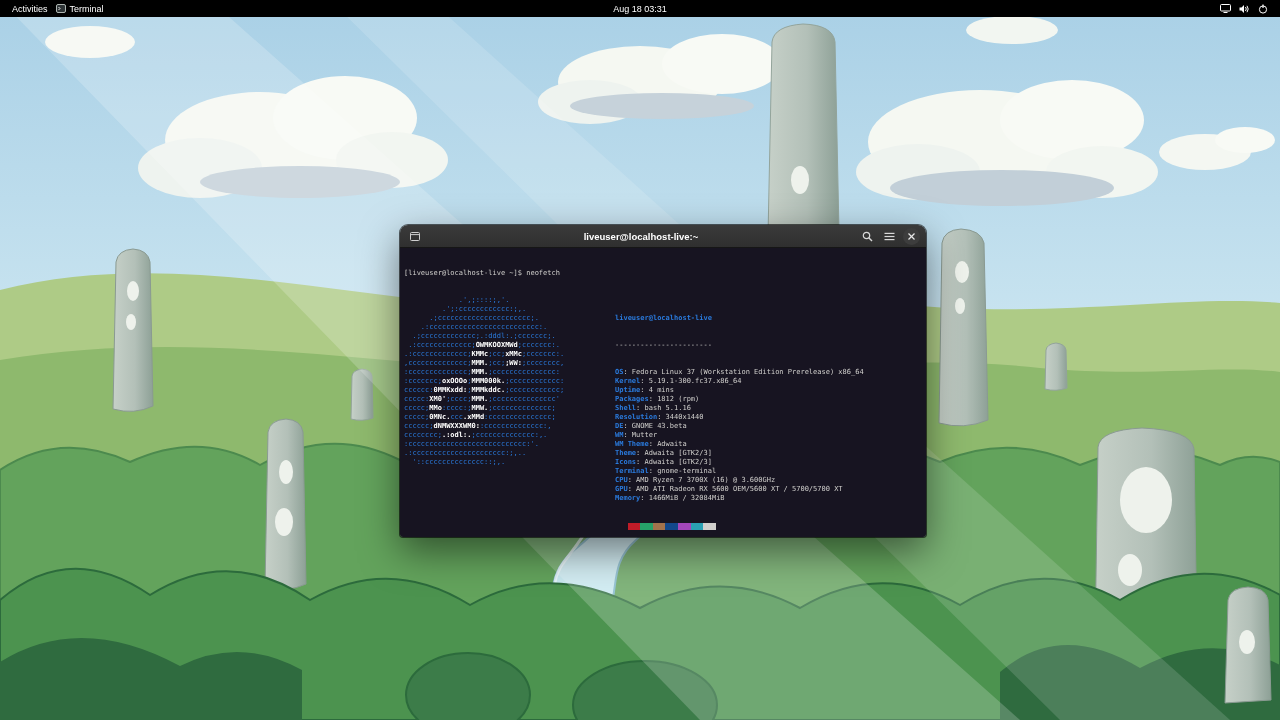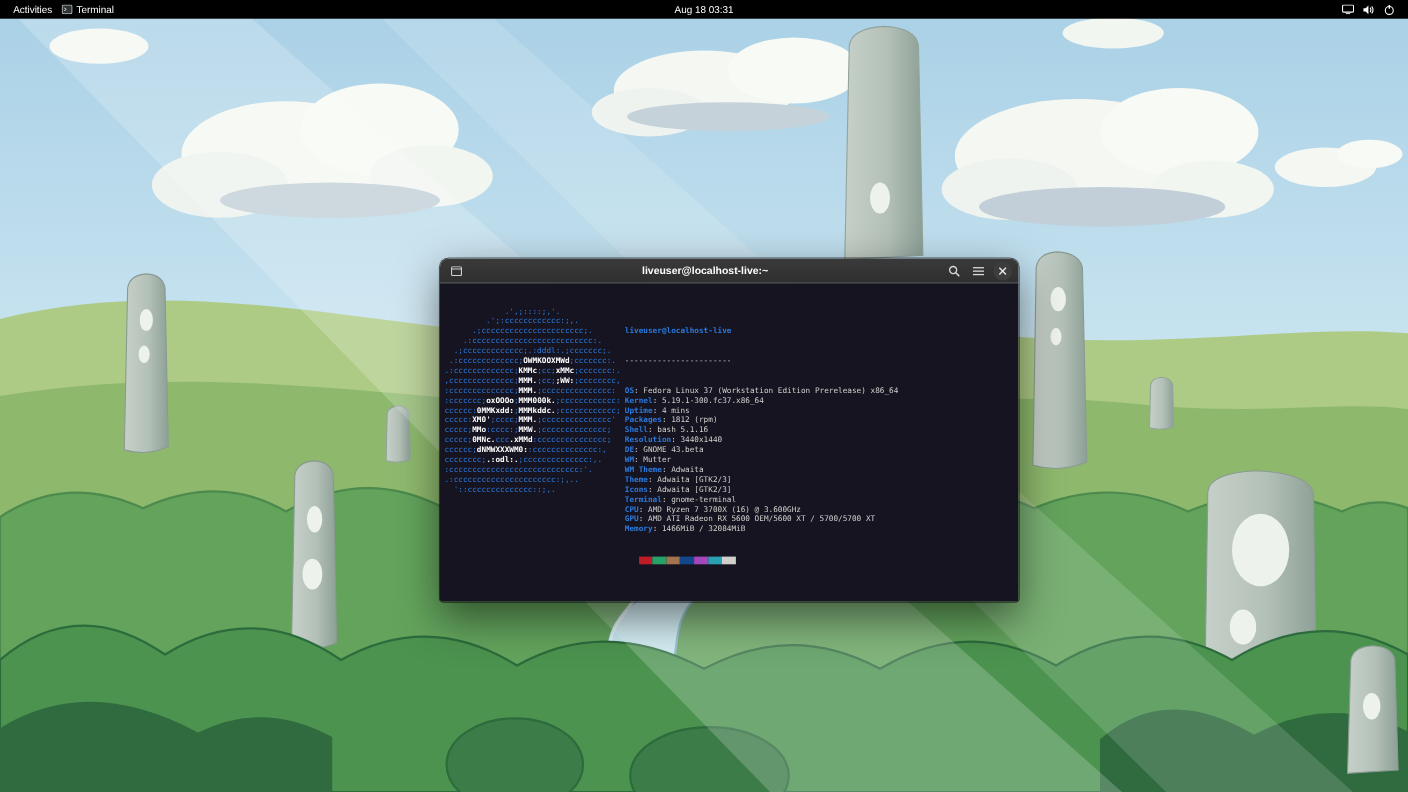--- a/index.html
+++ b/index.html
@@ -8,40 +8,40 @@
   
   .wallpaper{position:absolute;inset:0;z-index:0;}
   
   .topbar{position:absolute;top:0;left:0;right:0;height:17px;background:#000;
     color:#fff;display:flex;align-items:center;font-size:9px;z-index:60;padding:0 8px;}
   .topbar .tb-left{display:flex;align-items:center;}
   .tb-item{display:flex;align-items:center;gap:4px;padding:1px 4px;border-radius:8px;cursor:default;}
   .tb-clock{position:absolute;left:50%;transform:translateX(-50%);padding:1px 6px;justify-content:flex-end;}
   .tb-status{margin-left:auto;display:flex;align-items:center;gap:8px;padding:1px 4px;}
   
-  .window{position:absolute;left:400px;top:235px;width:526px;height:312px;z-index:10;
+  .window{position:absolute;left:400px;top:225px;width:526px;height:312px;z-index:10;
     border-radius:8px 8px 3px 3px;overflow:hidden;
     box-shadow:0 14px 38px rgba(0,0,0,.5),0 0 0 1px rgba(0,0,0,.6);}
   .headerbar{height:23px;background:linear-gradient(#3a3a3a,#2f2f2f);
     border-bottom:1px solid #161616;display:flex;align-items:center;padding:0 6px;color:#d8d8d8;}
   .hb-title{flex:1;text-align:center;font-size:9.5px;font-weight:bold;color:#fff;
     overflow:hidden;white-space:nowrap;}
   .hb-btn{width:17px;height:17px;border-radius:50%;display:flex;align-items:center;
     justify-content:center;flex:0 0 auto;}
   .hb-btn + .hb-btn{margin-left:5px;}
   .hb-close{background:#3d3d3d;}
   
   .term-body{height:289px;background:#171421;color:#d0cfcc;padding:3px 0 0 4px;
     font-family:"DejaVu Sans Mono",monospace;font-size:7px;line-height:9px;white-space:pre;}
   .c1{color:#2a7bde;}
   .c2{color:#ffffff;font-weight:bold;text-align:center;}
   .b{font-weight:bold;}
   .neofetch-row{display:flex;}
   .nf-ascii{width:164px;flex:0 0 auto;}
-  .nf-info{flex:1;}
+  .nf-info{flex:1;margin-left:47px;}
   .swatch{display:inline-block;width:12.6px;height:7px;vertical-align:top;}
   .palette-row{height:7px;line-height:7px;margin-top:2px;}
 </style>
 </head>
 <body>
 
 <svg class="wallpaper" viewBox="0 0 1280 720" width="100%" height="100%" preserveAspectRatio="none">
   <defs>
     <linearGradient id="sky" x1="0" y1="0" x2="0" y2="1">
       <stop offset="0" stop-color="#a9d0e6"></stop>
@@ -201,20 +201,21 @@
     </div>
     <div class="hb-btn hb-close">
       <svg width="9" height="9" viewBox="0 0 9 9">
         <line x1="1.5" y1="1.5" x2="7.5" y2="7.5" stroke="#e8e8e8" stroke-width="1.3"></line>
         <line x1="7.5" y1="1.5" x2="1.5" y2="7.5" stroke="#e8e8e8" stroke-width="1.3"></line>
       </svg>
     </div>
   </div>
 
   <div class="term-body">
+    <div><span>[liveuser@localhost-live ~]$ neofetch</span></div>
     <div class="neofetch-row">
       <div class="nf-ascii"><div><span class="c1">             .',;::::;,'.</span></div><div><span class="c1">         .';:cccccccccccc:;,.</span></div><div><span class="c1">      .;cccccccccccccccccccccc;.</span></div><div><span class="c1">    .:cccccccccccccccccccccccccc:.</span></div><div><span class="c1">  .;ccccccccccccc;.:dddl:.;ccccccc;.</span></div><div><span class="c1"> .:ccccccccccccc;</span><span class="c2">OWMKOOXMWd</span><span class="c1">;ccccccc:.</span></div><div><span class="c1">.:ccccccccccccc;</span><span class="c2">KMMc</span><span class="c1">;cc;</span><span class="c2">xMMc</span><span class="c1">;ccccccc:.</span></div><div><span class="c1">,cccccccccccccc;</span><span class="c2">MMM.</span><span class="c1">;cc;</span><span class="c2">;WW:</span><span class="c1">;cccccccc,</span></div><div><span class="c1">:cccccccccccccc;</span><span class="c2">MMM.</span><span class="c1">;ccccccccccccccc:</span></div><div><span class="c1">:ccccccc;</span><span class="c2">oxOOOo</span><span class="c1">;</span><span class="c2">MMM000k.</span><span class="c1">;cccccccccccc:</span></div><div><span class="c1">cccccc:</span><span class="c2">0MMKxdd:</span><span class="c1">;</span><span class="c2">MMMkddc.</span><span class="c1">;cccccccccccc;</span></div><div><span class="c1">ccccc:</span><span class="c2">XM0'</span><span class="c1">;cccc;</span><span class="c2">MMM.</span><span class="c1">;ccccccccccccccc'</span></div><div><span class="c1">ccccc;</span><span class="c2">MMo</span><span class="c1">:cccc:;</span><span class="c2">MMW.</span><span class="c1">;cccccccccccccc;</span></div><div><span class="c1">ccccc;</span><span class="c2">0MNc.</span><span class="c1">ccc</span><span class="c2">.xMMd</span><span class="c1">:ccccccccccccccc;</span></div><div><span class="c1">cccccc;</span><span class="c2">dNMWXXXWM0:</span><span class="c1">:cccccccccccccc:,</span></div><div><span class="c1">cccccccc;</span><span class="c2">.:odl:.</span><span class="c1">;cccccccccccccc:,.</span></div><div><span class="c1">:cccccccccccccccccccccccccccc:'.</span></div><div><span class="c1">.:cccccccccccccccccccccc:;,..</span></div><div><span class="c1">  '::cccccccccccccc::;,.</span></div></div>
       <div class="nf-info">
         <div class="c1 b">liveuser@localhost-live</div>
         <div>-----------------------</div>
         <div><div><span class="c1 b">OS</span><span>: Fedora Linux 37 (Workstation Edition Prerelease) x86_64</span></div><div><span class="c1 b">Kernel</span><span>: 5.19.1-300.fc37.x86_64</span></div><div><span class="c1 b">Uptime</span><span>: 4 mins</span></div><div><span class="c1 b">Packages</span><span>: 1812 (rpm)</span></div><div><span class="c1 b">Shell</span><span>: bash 5.1.16</span></div><div><span class="c1 b">Resolution</span><span>: 3440x1440</span></div><div><span class="c1 b">DE</span><span>: GNOME 43.beta</span></div><div><span class="c1 b">WM</span><span>: Mutter</span></div><div><span class="c1 b">WM Theme</span><span>: Adwaita</span></div><div><span class="c1 b">Theme</span><span>: Adwaita [GTK2/3]</span></div><div><span class="c1 b">Icons</span><span>: Adwaita [GTK2/3]</span></div><div><span class="c1 b">Terminal</span><span>: gnome-terminal</span></div><div><span class="c1 b">CPU</span><span>: AMD Ryzen 7 3700X (16) @ 3.600GHz</span></div><div><span class="c1 b">GPU</span><span>: AMD ATI Radeon RX 5600 OEM/5600 XT / 5700/5700 XT</span></div><div><span class="c1 b">Memory</span><span>: 1466MiB / 32084MiB</span></div></div>
         <div class="palette-row"><span class="swatch" style="background: rgb(23, 20, 33);"></span><span class="swatch" style="background: rgb(192, 28, 40);"></span><span class="swatch" style="background: rgb(38, 162, 105);"></span><span class="swatch" style="background: rgb(162, 115, 76);"></span><span class="swatch" style="background: rgb(18, 72, 139);"></span><span class="swatch" style="background: rgb(163, 71, 186);"></span><span class="swatch" style="background: rgb(42, 161, 179);"></span><span class="swatch" style="background: rgb(208, 207, 204);"></span></div>
         
       </div>
     </div>

